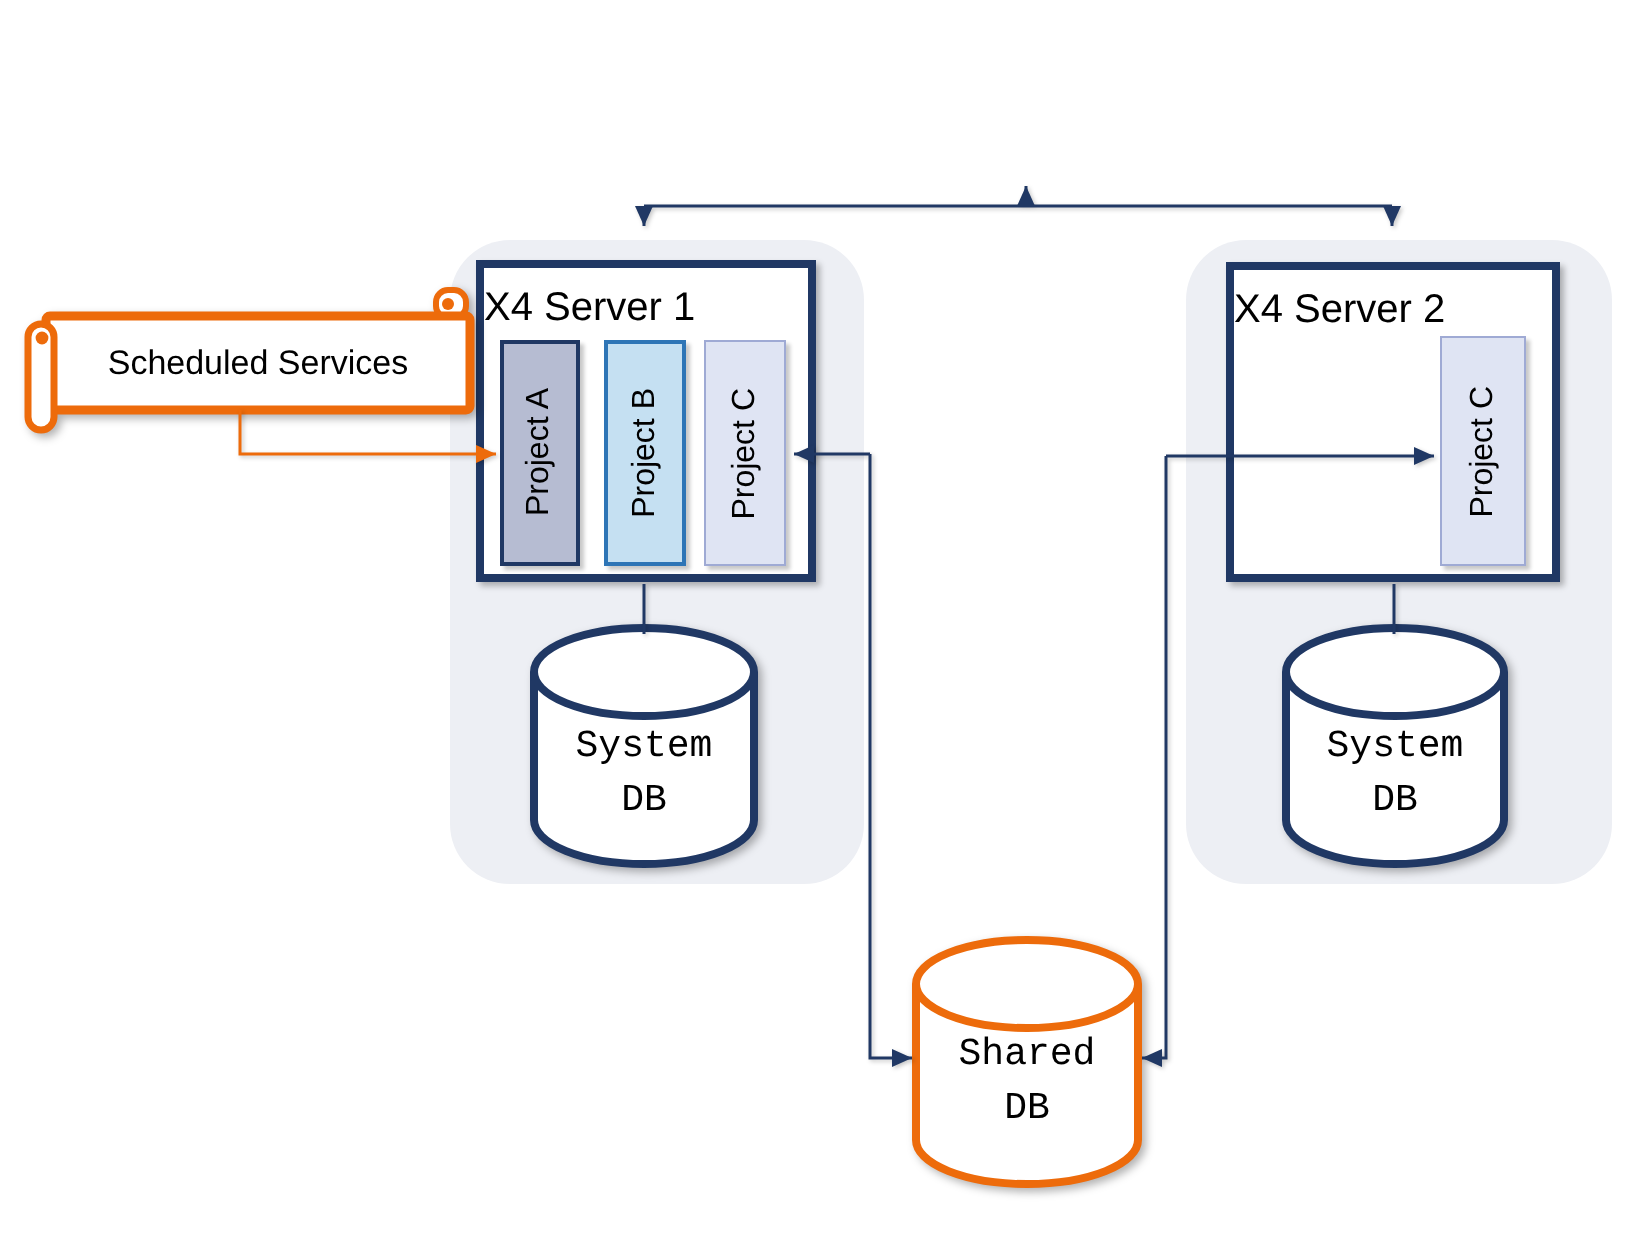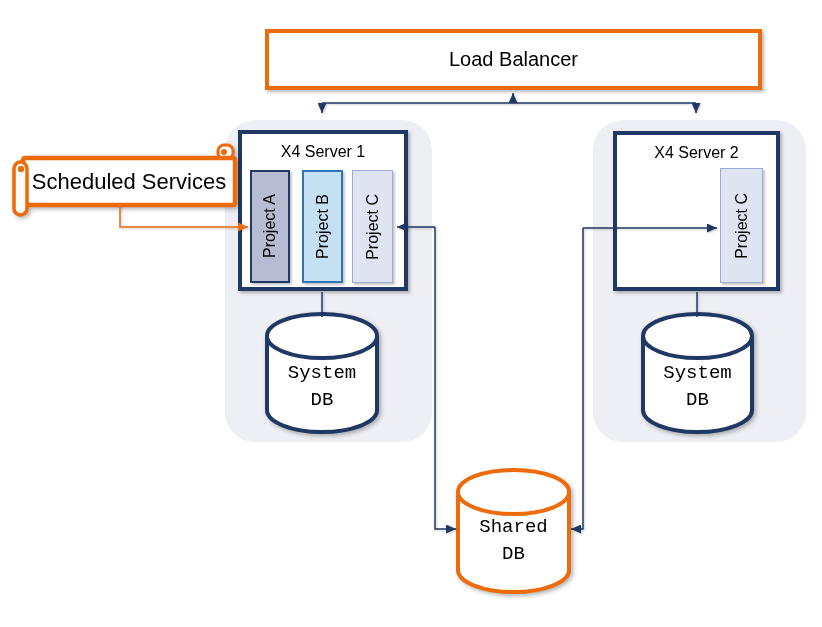--- a/index.html
+++ b/index.html
@@ -19,52 +19,49 @@
   .node-box{
     background:var(--shape-fill);
     display:flex;align-items:center;justify-content:center;
     box-shadow:2px 2px 3px rgba(0,0,0,0.28);
     box-sizing:border-box;
   }
   .lb{left:265px;top:29px;width:497px;height:61px;border:4px solid var(--orange);font-size:20px;}
   .server{border:4px solid var(--navy);}
   .server1{left:238px;top:130px;width:170px;height:161px;}
   .server2{left:613px;top:131px;width:167px;height:160px;}
-  .server-title{position:absolute;top:9px;left:0;right:0;text-align:center;font-size:16px;}
+  .server-title{position:absolute;top:9px;left:0;right:0;font-size:20px;}
   .project{
     position:absolute;display:flex;align-items:center;justify-content:center;
     box-shadow:2px 2px 2px rgba(0,0,0,0.22);box-sizing:border-box;
   }
   .vtext{writing-mode:vertical-rl;transform:rotate(180deg);font-size:16px;white-space:nowrap;}
   .proj-a{left:250px;top:170px;width:40px;height:113px;background:var(--project-a-fill);border:2px solid var(--project-a-border);}
   .proj-b{left:302px;top:170px;width:41px;height:113px;background:var(--project-b-fill);border:2px solid var(--project-b-border);}
   .proj-c1{left:352px;top:170px;width:41px;height:113px;background:var(--project-c-fill);border:1.5px solid var(--project-c-border);}
   .proj-c2{left:720px;top:168px;width:43px;height:115px;background:var(--project-c-fill);border:1.5px solid var(--project-c-border);}
   .svg-layer{position:absolute;left:0;top:0;pointer-events:none;z-index:5;}
   .db-label{
     position:absolute;text-align:center;font-size:19px;line-height:27px;z-index:6;font-family:Liberation Mono, monospace;
   }
   .scroll-label{
     position:absolute;left:23px;top:158px;width:212px;height:47px;z-index:6;
-    display:flex;align-items:center;justify-content:center;font-size:22px;text-align:center;
+    display:flex;align-items:center;justify-content:center;font-size:17px;text-align:center;
   }
   .shape-shadow{filter:drop-shadow(2px 2px 2px rgba(0,0,0,0.3));}
   .line-shadow{filter:drop-shadow(1px 1px 1px rgba(0,0,0,0.22));}
 </style>
 </head>
 <body>
 
 <div class="canvas">
 
   <div class="abs group-bg" style="left:225px;top:120px;width:207px;height:322px;"></div>
   <div class="abs group-bg" style="left:593px;top:120px;width:213px;height:322px;"></div>
 
-  <div class="abs node-box lb">
-    <span>Load Balancer</span>
-  </div>
 
   <div class="abs node-box server server1">
     <div class="server-title">X4 Server 1</div>
   </div>
   <div class="project proj-a">
     <span class="vtext">Project A</span>
   </div>
   <div class="project proj-b">
     <span class="vtext">Project B</span>
   </div>

